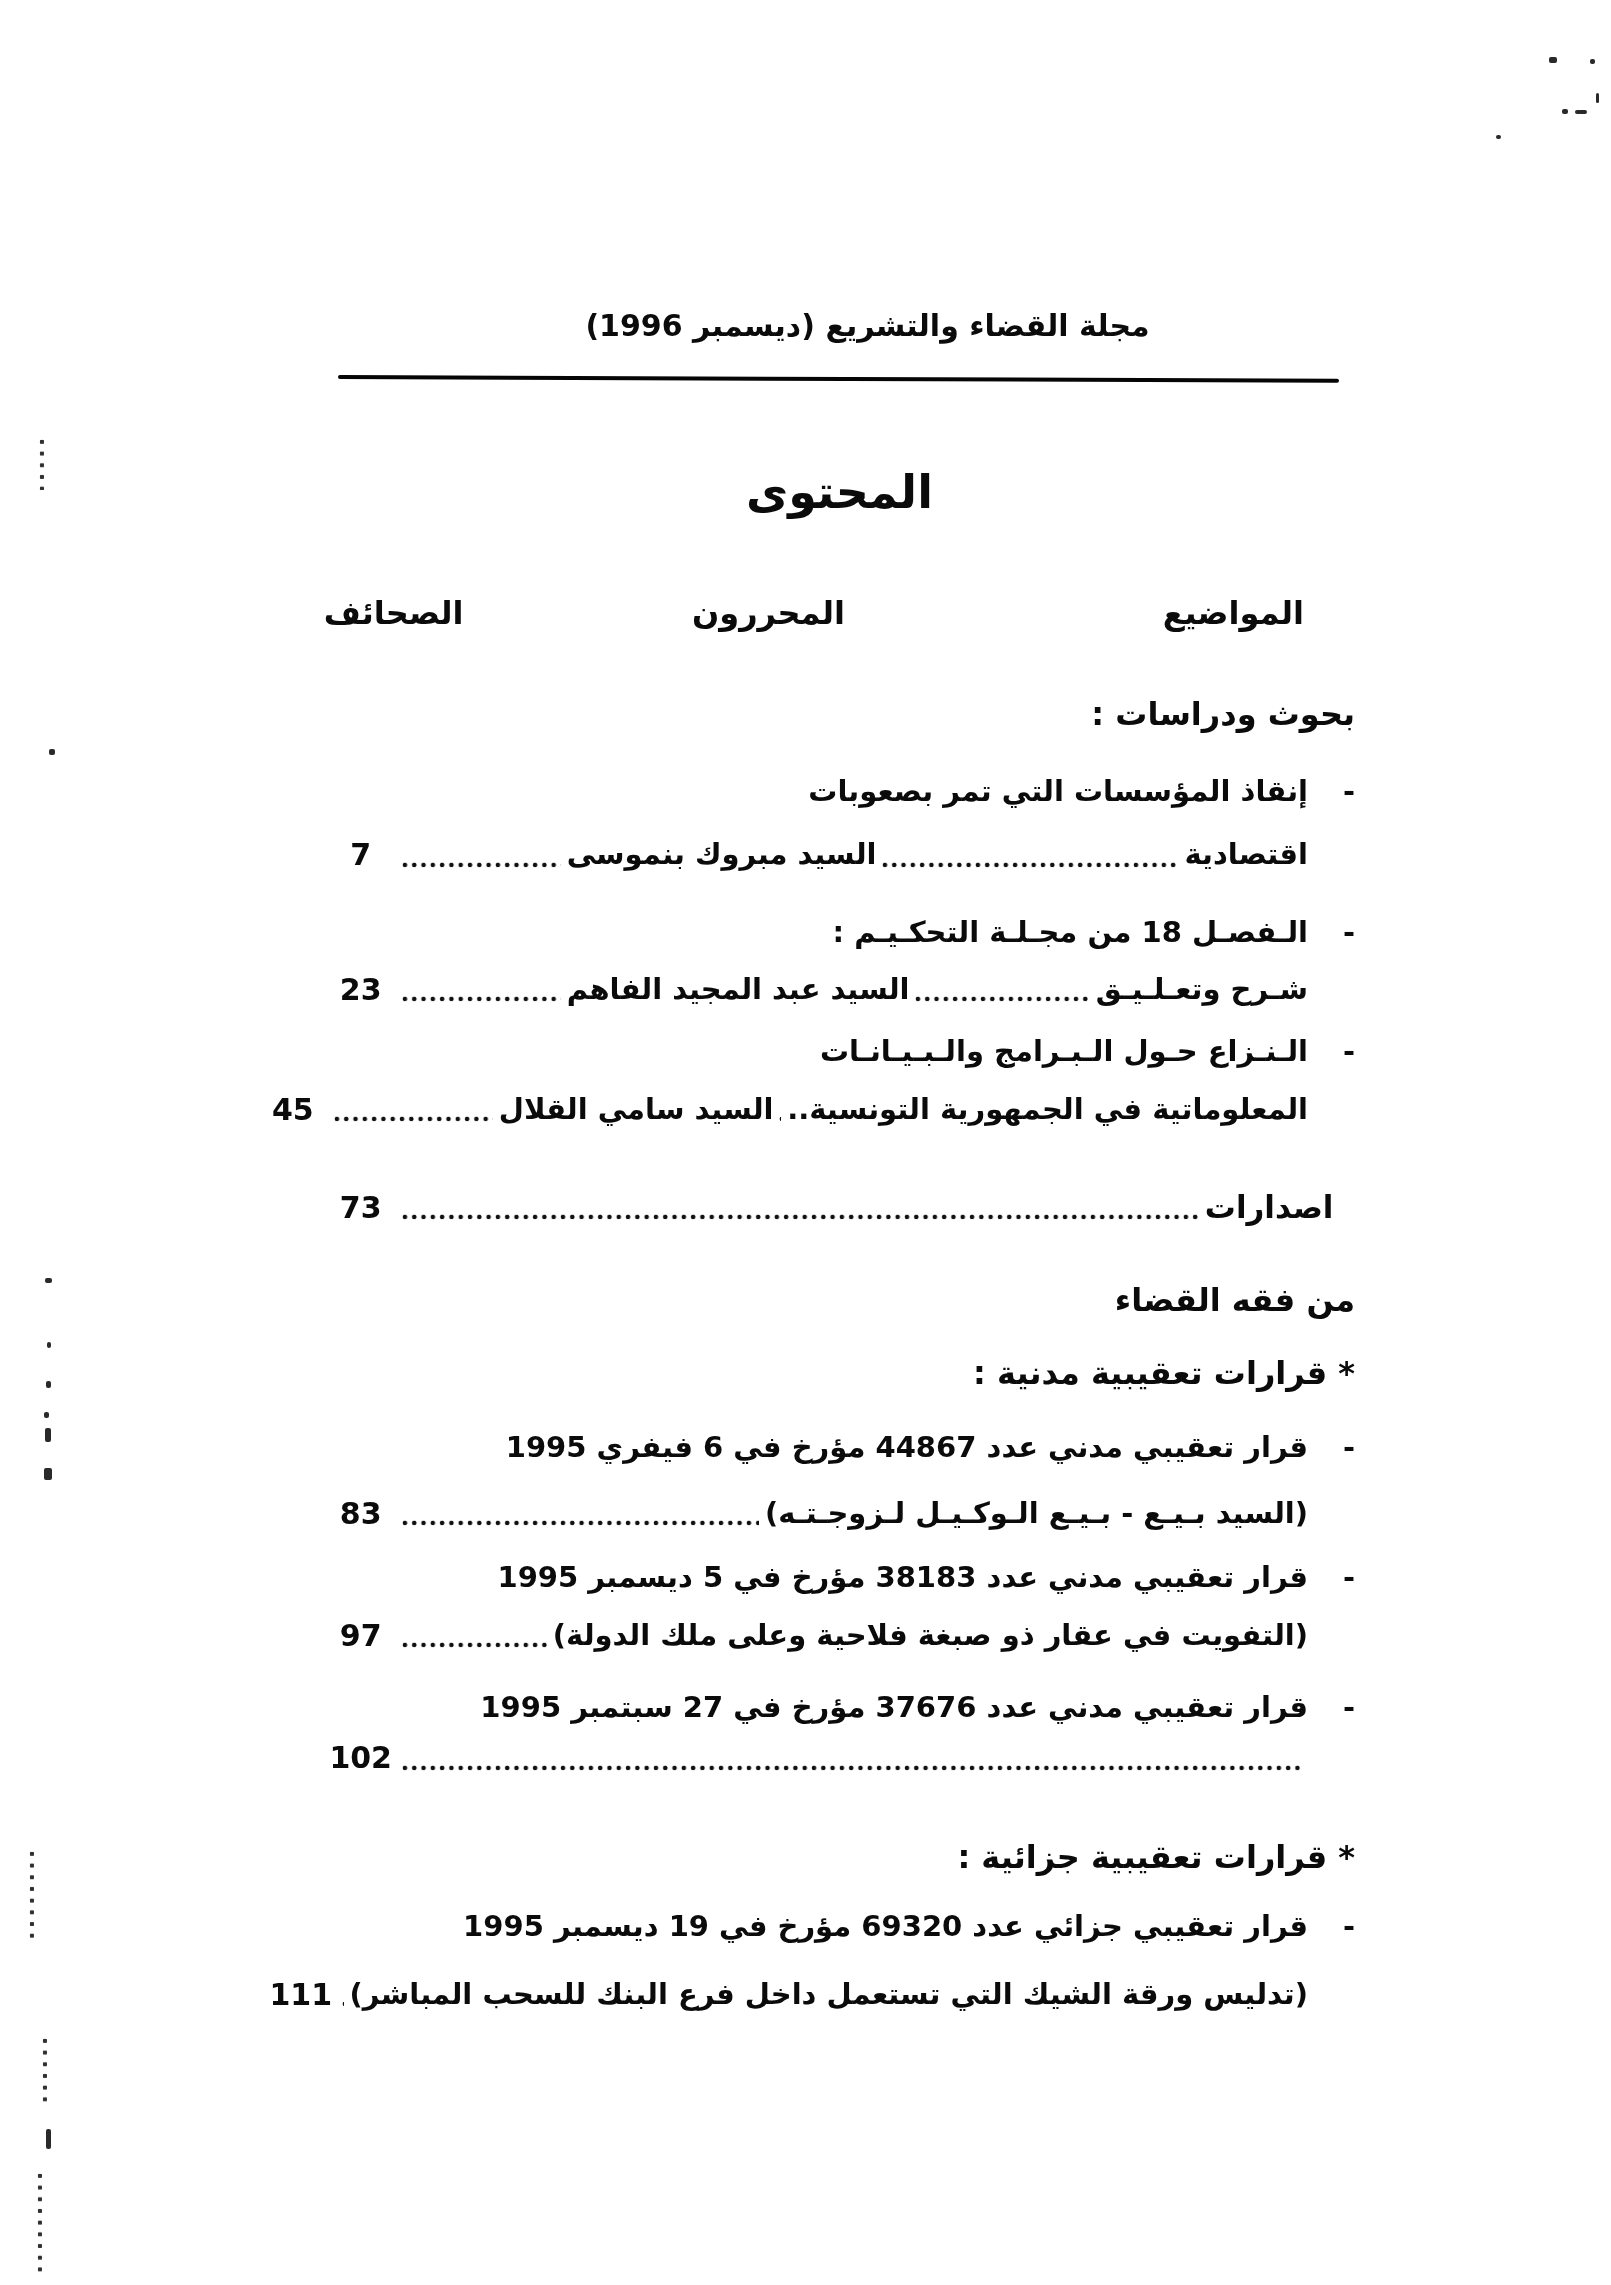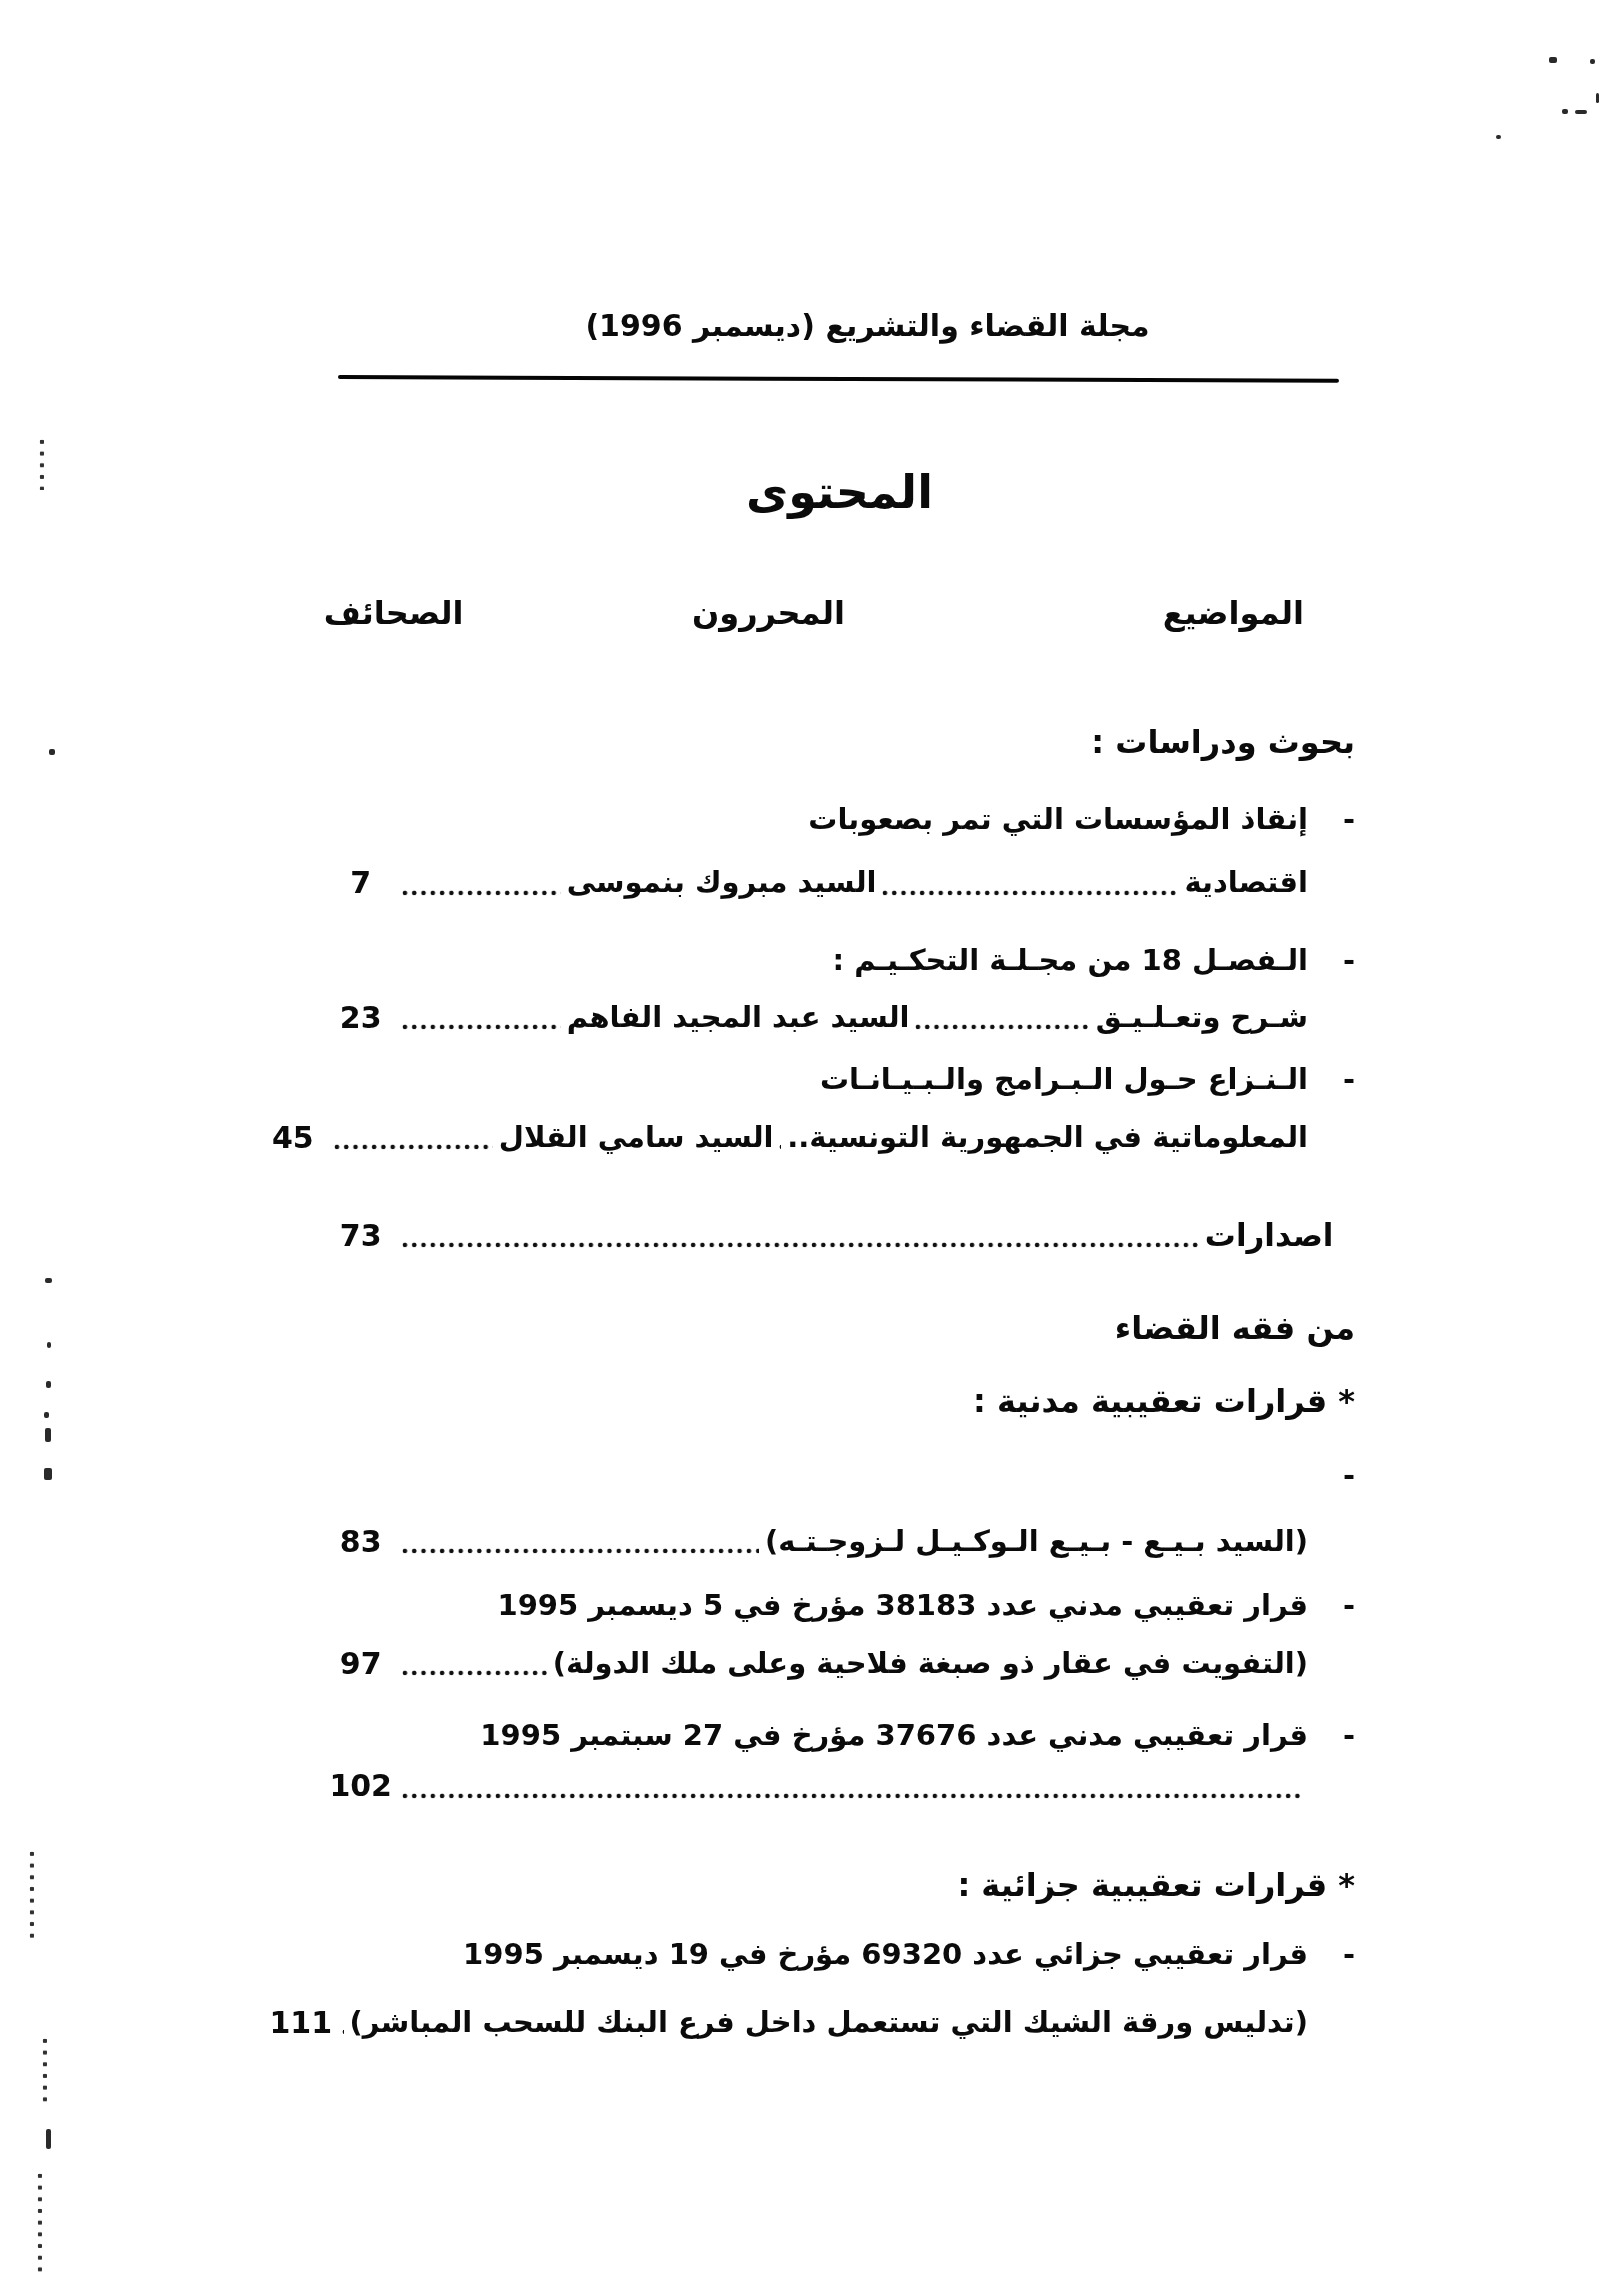--- a/index.html
+++ b/index.html
@@ -61,21 +61,21 @@
   <div class="contents-title">المحتوى</div>
 
   <div class="toc">
 
     <div class="colrow">
       <span class="col-topics">المواضيع</span>
       <span class="col-editors">المحررون</span>
       <span class="col-pages">الصحائف</span>
     </div>
 
-    <div class="section" style="margin-top:83px">بحوث ودراسات :</div>
+    <div class="section" style="margin-top:55px">بحوث ودراسات :</div>
 
     <div class="row" style="margin-top:32px">
       <span class="bullet">-</span>
       <span class="topic">إنقاذ المؤسسات التي تمر بصعوبات</span>
     </div>
     <div class="row" style="margin-top:20.5px">
       <span class="bullet"></span>
       <span class="topic">اقتصادية</span>
       <span class="leader"></span>
       <span class="editor">السيد مبروك بنموسى</span>
@@ -114,20 +114,21 @@
       <span class="leader"></span>
       <span class="pagenum">73</span>
     </div>
 
     <div class="section" style="margin-top:48px">من فقه القضاء</div>
 
     <div class="section" style="margin-top:27px;line-height:45px">* قرارات تعقيبية مدنية :</div>
 
     <div class="row" style="margin-top:30px">
       <span class="bullet">-</span>
+      <span class="topic">قرار تعقيبي مدني عدد 44867 مؤرخ في 6 فيفري 1995</span>
     </div>
     <div class="row" style="margin-top:22.4px">
       <span class="bullet"></span>
       <span class="topic">(السيد بـيـع - بـيـع الـوكـيـل لـزوجـتـه)</span>
       <span class="leader"></span>
       <span class="pagenum">83</span>
     </div>
 
     <div class="row" style="margin-top:21.5px">
       <span class="bullet">-</span>

